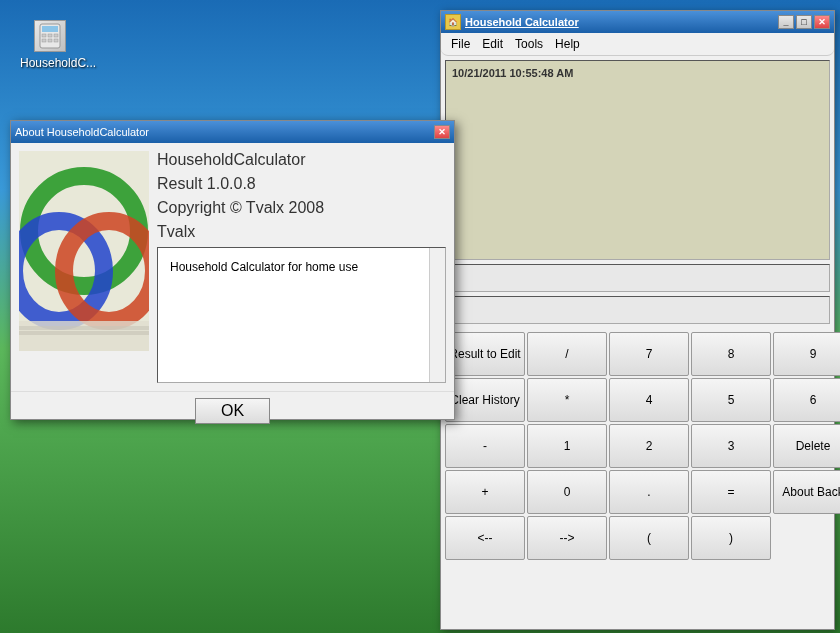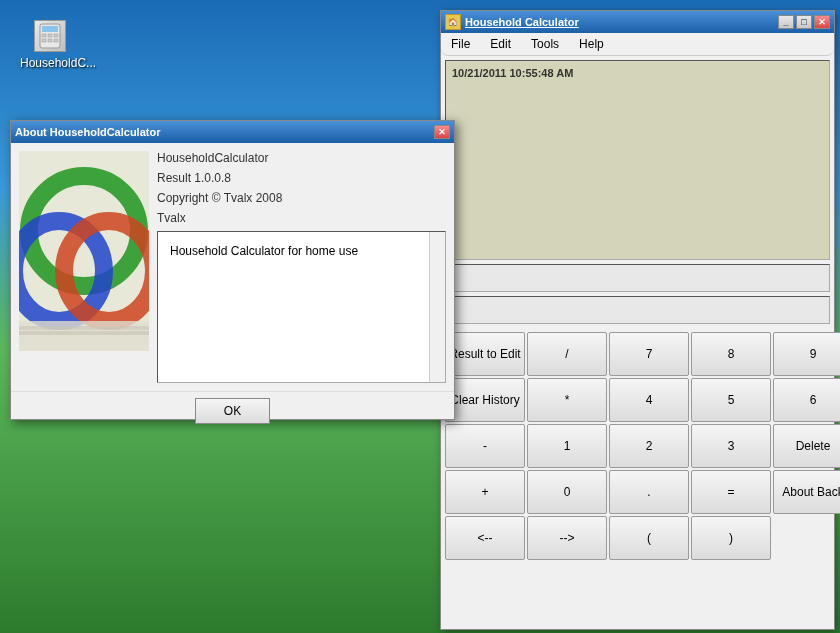--- a/index.html
+++ b/index.html
@@ -100,21 +100,21 @@
       font-weight: bold;
     }
     .win-btn.close { background: linear-gradient(180deg, #f88, #d44); color: white; }
 
     
     .menu-bar {
       background: #f0f0f0;
       border-bottom: 1px solid #ccc;
       display: flex;
       padding: 2px 4px;
-      gap: 8px;
+      gap: 0;
       border-radius: 7px;
     }
     .menu-item {
       padding: 2px 6px;
       cursor: pointer;
       font-size: 12px;
     }
 
     
     .calc-display-area {
@@ -185,21 +185,21 @@
     #about-dialog .dialog-titlebar {
       background: linear-gradient(180deg, #4a90d9 0%, #1a5fa8 100%);
       height: 22px;
       display: flex;
       align-items: center;
       padding: 0 4px;
     }
     #about-dialog .dialog-title-text {
       color: white;
       font-size: 11px;
-      font-weight: bold;
+      font-weight: normal;
       flex: 1;
     }
 
     .about-content {
       display: flex;
       padding: 8px;
       gap: 8px;
       height: calc(100% - 50px);
     }
 
@@ -211,21 +211,21 @@
       overflow: hidden;
     }
 
     .about-info {
       flex: 1;
       display: flex;
       flex-direction: column;
       gap: 6px;
     }
     .about-info .info-line {
-      font-size: 12px;
+      font-size: 16px;
       color: #333;
     }
 
     .about-description {
       border: 1px inset #aaa;
       background: white;
       padding: 12px;
       flex: 1;
       font-size: 12px;
       color: #000000;
@@ -246,21 +246,21 @@
       justify-content: center;
       padding: 6px;
       border-top: 1px solid #ddd;
     }
     .ok-btn {
       width: 75px;
       height: 26px;
       background: linear-gradient(180deg, #f5f5f5, #dcdcdc);
       border: 1px solid #888;
       cursor: pointer;
-      font-size: 12px;
+      font-size: 16px;
       font-family: inherit;
     }
 
     
     .rings-svg {
       width: 130px;
       height: 200px;
     }
   </style>
 </head>

